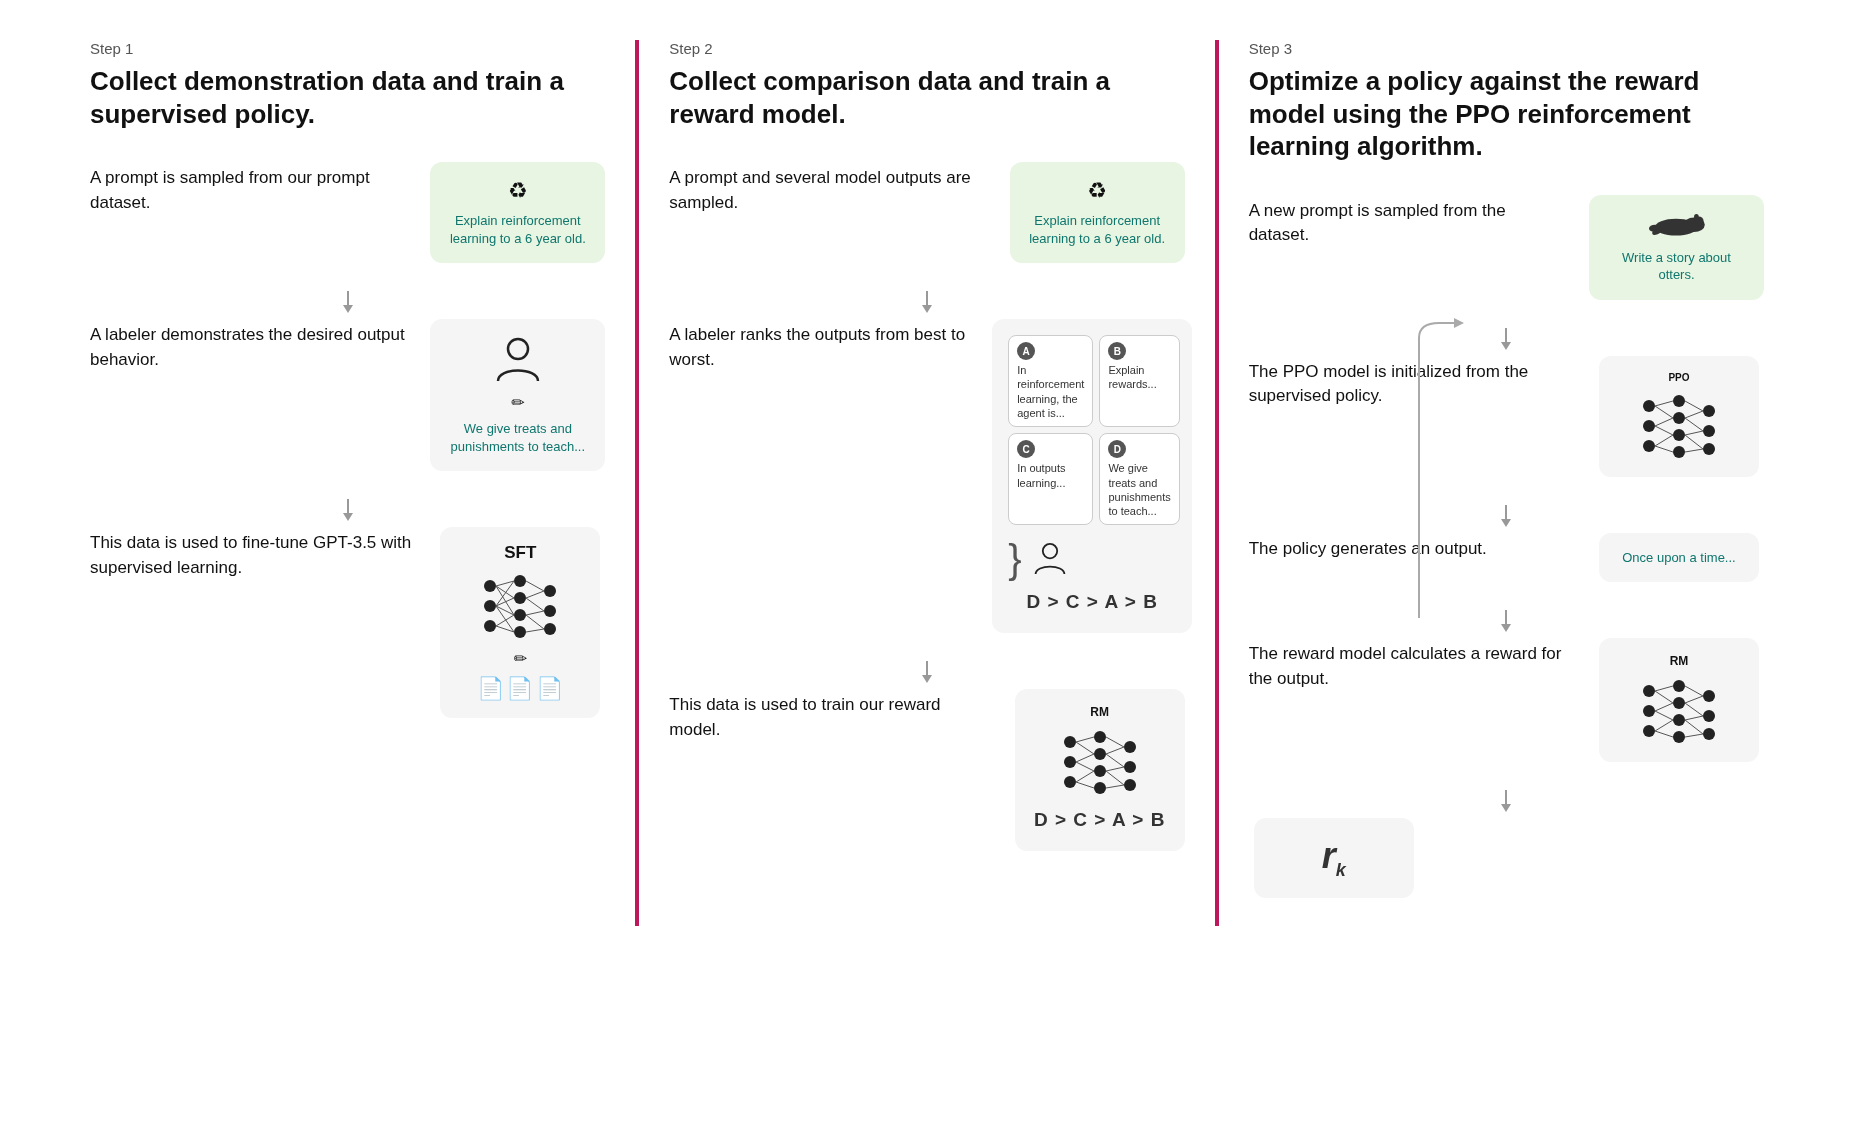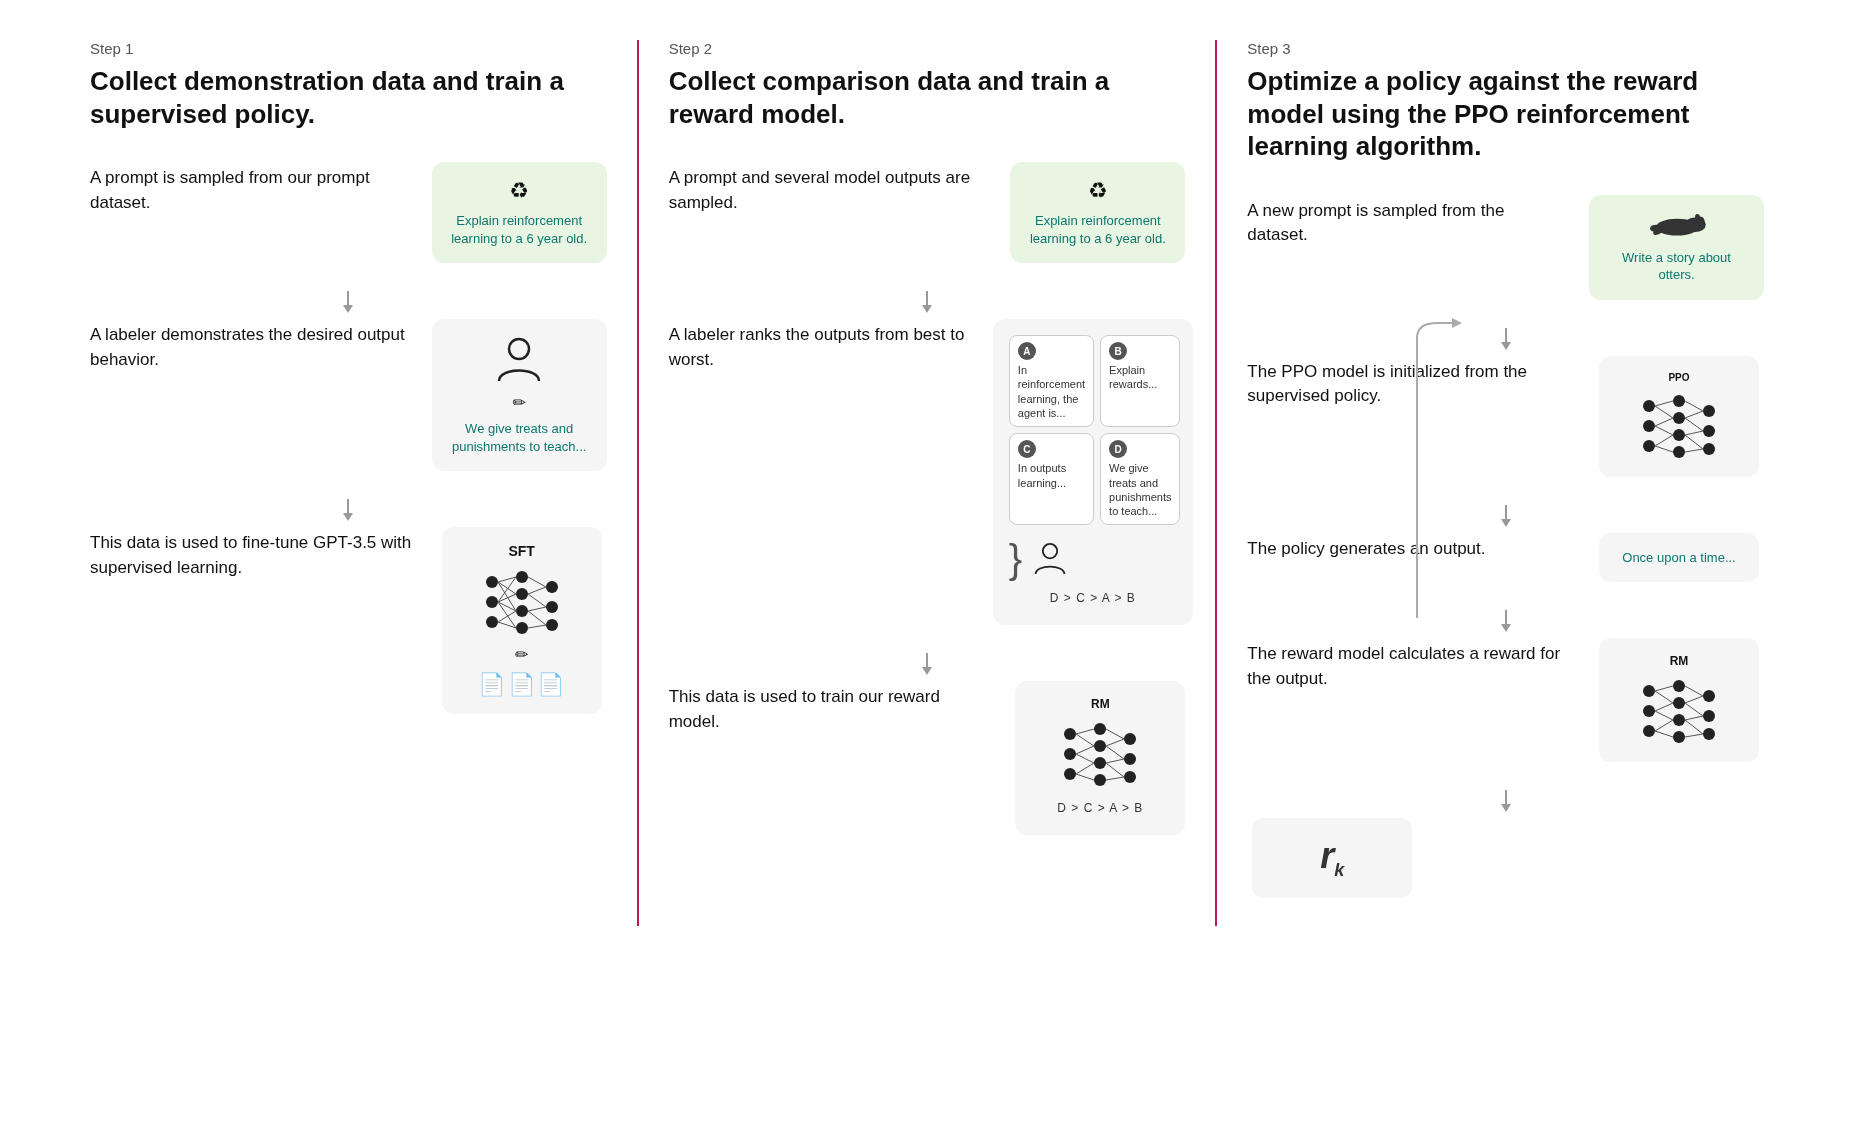--- a/index.html
+++ b/index.html
@@ -14,21 +14,21 @@
 
     .main-container {
       display: flex;
       gap: 0;
       width: 100%;
     }
 
     .column {
       flex: 1;
       padding: 0 30px;
-      border-right: 2px solid #be185d;
+      border-right: 4px solid #be185d;
     }
     .column:last-child {
       border-right: none;
     }
 
     .step-label {
       font-size: 15px;
       color: #555;
       margin-bottom: 8px;
     }
@@ -129,22 +129,22 @@
       height: 18px;
       border-radius: 50%;
       background: #555;
       color: #fff;
       font-size: 10px;
       font-weight: 700;
       margin-bottom: 3px;
     }
 
     .rank-order {
-      font-size: 12px;
-      font-weight: 400;
+      font-size: 19px;
+      font-weight: 700;
       color: #333;
       letter-spacing: 1px;
       margin: 4px 0;
     }
 
     .curly-brace {
       font-size: 40px;
       color: #555;
       line-height: 1;
       margin-right: 4px;
@@ -200,21 +200,21 @@
       <svg width="16" height="24" viewBox="0 0 16 24">
           <line x1="8" y1="0" x2="8" y2="18" stroke="#999" stroke-width="2"></line>
           <polygon points="3,14 8,22 13,14" fill="#999"></polygon>
         </svg>
     </div>
 
     <div class="row">
       <div class="description">This data is used to fine-tune GPT-3.5 with supervised learning.</div>
       <div class="diagram-col">
         <div class="diagram-box">
-          <div style="font-size:14px;font-weight:600;">SFT</div>
+          <div style="font-size:17px;font-weight:600;">SFT</div>
 
           <svg class="nn-svg" viewBox="0 0 90 70">
 
             <circle cx="15" cy="15" r="6" fill="#222"></circle>
             <circle cx="15" cy="35" r="6" fill="#222"></circle>
             <circle cx="15" cy="55" r="6" fill="#222"></circle>
 
             <circle cx="45" cy="10" r="6" fill="#222"></circle>
             <circle cx="45" cy="27" r="6" fill="#222"></circle>
             <circle cx="45" cy="44" r="6" fill="#222"></circle>

